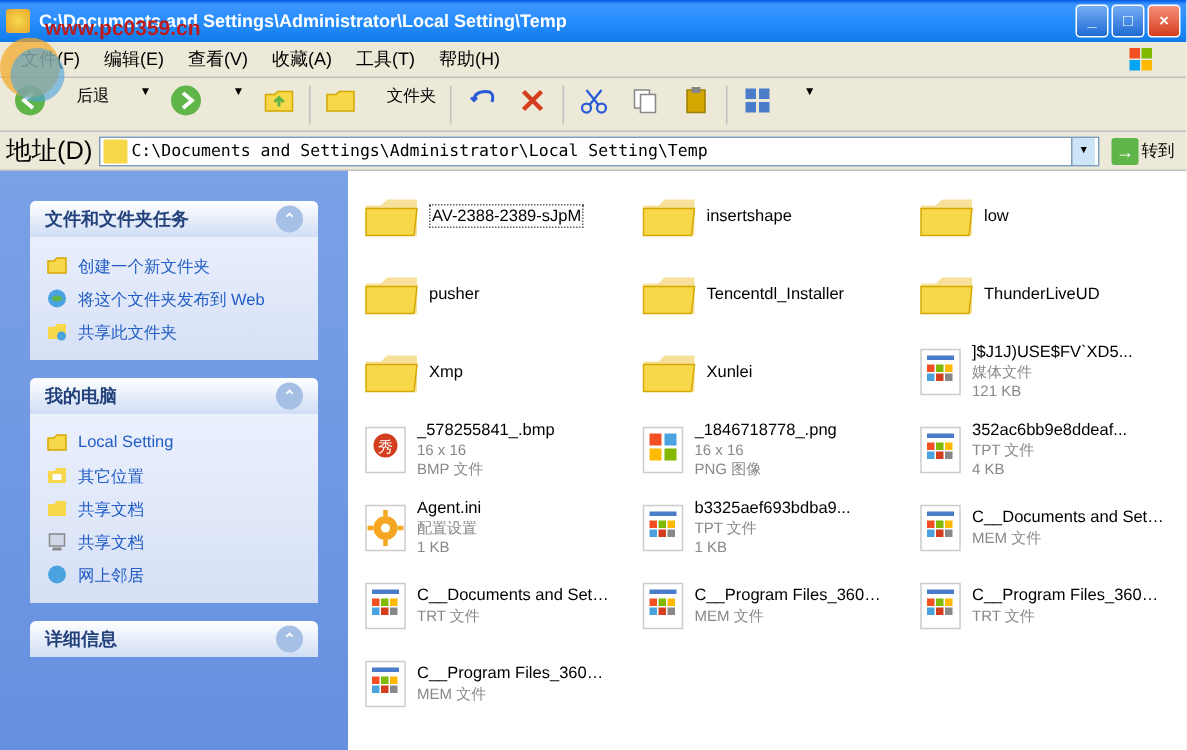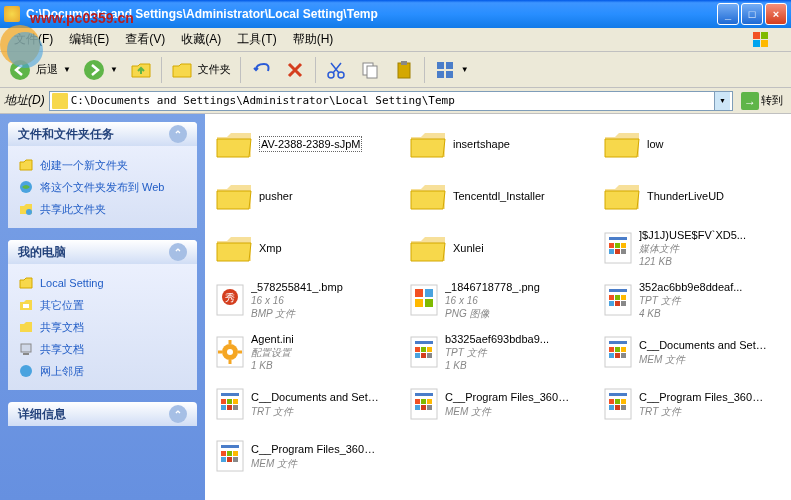--- a/index.html
+++ b/index.html
@@ -13,52 +13,52 @@
 .winbtn.min, .winbtn.max { background: linear-gradient(to bottom, #76aef5, #1e6ad4); }
 .winbtn.close { background: linear-gradient(to bottom, #f5907a, #d43e1e); }
 
 .menubar { background: #ece9d8; height: 24px; display: flex; align-items: center; padding: 0 6px; border-bottom: 1px solid #c0c0c0; position: relative; }
 .menuitem { padding: 2px 8px; font-size: 12px; cursor: default; }
 .watermark { position: absolute; left: 30px; top: 10px; color: #b91c1c; font-size: 14px; font-weight: bold; pointer-events: none; z-index: 100; }
 .logo-corner { position: absolute; left: 0; top: 25px; width: 50px; height: 50px; pointer-events: none; z-index: 99; }
 .winlogo { position: absolute; right: 4px; top: 2px; width: 36px; height: 20px; }
 
 .toolbar { background: #ece9d8; height: 36px; display: flex; align-items: center; padding: 0 4px; border-bottom: 1px solid #c0c0c0; gap: 2px; }
-.tbtn { height: 30px; display: flex; align-items: center; padding: 0 4px; gap: 5px; border: 1px solid transparent; }
+.tbtn { height: 30px; display: flex; align-items: flex-start; padding: 0 4px; gap: 20px; border: 1px solid transparent; }
 .tbicon { width: 22px; height: 22px; display: flex; align-items: center; justify-content: center; }
 .sep { width: 1px; height: 26px; background: #c0c0c0; margin: 0 2px; }
 
 .addrbar { background: #ece9d8; height: 26px; display: flex; align-items: center; padding: 0 4px; gap: 4px; border-bottom: 1px solid #c0c0c0; }
-.addrlabel { font-size: 12px; font-style: italic; }
+.addrlabel { font-size: 17px; }
 .addrfield { flex: 1; height: 20px; border: 1px solid #7f9db9; background: white; display: flex; align-items: center; padding: 0 2px; }
 .addricon { width: 16px; height: 16px; background: #f7d84b; border-radius: 1px; margin-right: 3px; }
 .addrinput { border: none; flex: 1; font-size: 11px; font-family: "SimSun", monospace; outline: none; }
 .addrdrop { width: 16px; height: 18px; background: #cde6f7; border-left: 1px solid #7f9db9; display: flex; align-items: center; justify-content: center; font-size: 7px; }
 .gobtn { height: 20px; display: flex; align-items: center; gap: 2px; padding: 0 4px; }
 .goicon { width: 18px; height: 18px; background: #5fb548; border-radius: 2px; display: flex; align-items: center; justify-content: center; color: white; font-size: 12px; }
 
 .content { display: flex; height: calc(500px - 28px - 24px - 36px - 26px); }
 
-.sidebar { width: 205px; background: linear-gradient(to bottom, #7aa1e6 0%, #6690e0 100%); padding: 8px; overflow-y: auto; }
+.sidebar { width: 232px; background: linear-gradient(to bottom, #7aa1e6 0%, #6690e0 100%); padding: 20px; overflow-y: auto; }
 .panel { background: linear-gradient(to bottom, #eff3ff, #d6e0f5); border-radius: 4px 4px 0 0; margin-bottom: 12px; overflow: hidden; }
 .panel-header { background: linear-gradient(to bottom, #fff, #d0ddf5); height: 24px; display: flex; align-items: center; padding: 0 10px; font-size: 12px; font-weight: bold; color: #23427b; justify-content: space-between; }
 .panel-chevron { width: 18px; height: 18px; border-radius: 50%; background: #a6bfe5; display: flex; align-items: center; justify-content: center; color: #fff; font-size: 10px; }
 .panel-body { padding: 8px 10px; }
 .task-link { display: flex; align-items: center; gap: 6px; padding: 3px 0; color: #215dc6; font-size: 11px; cursor: pointer; }
 .task-icon { width: 16px; height: 16px; flex-shrink: 0; }
 
 .filegrid { flex: 1; background: white; overflow: auto; padding: 6px; }
 .grid { display: grid; grid-template-columns: repeat(3, 1fr); gap: 4px 8px; }
 .fileitem { display: flex; align-items: center; gap: 4px; height: 48px; padding: 2px; }
 .ficon { width: 42px; height: 42px; flex-shrink: 0; display: flex; align-items: center; justify-content: center; }
 .ficon.small { width: 34px; height: 34px; }
 .finfo { display: flex; flex-direction: column; font-size: 11px; line-height: 1.3; min-width: 0; }
 .fname { color: #000; white-space: nowrap; overflow: hidden; text-overflow: ellipsis; max-width: 130px; }
 .fname.selected { border: 1px dotted #666; padding: 0 1px; }
-.fmeta { color: #888; font-size: 10px; font-style: italic; }
+.fmeta { color: #888; font-size: 10px; }
 
 svg { display: block; }
 </style>
 </head>
 <body>
 
 <div class="titlebar">
   <div class="titlebar-icon"></div>
   <div class="titlebar-text">C:\Documents and Settings\Administrator\Local Setting\Temp</div>
   <div class="winbtns">

